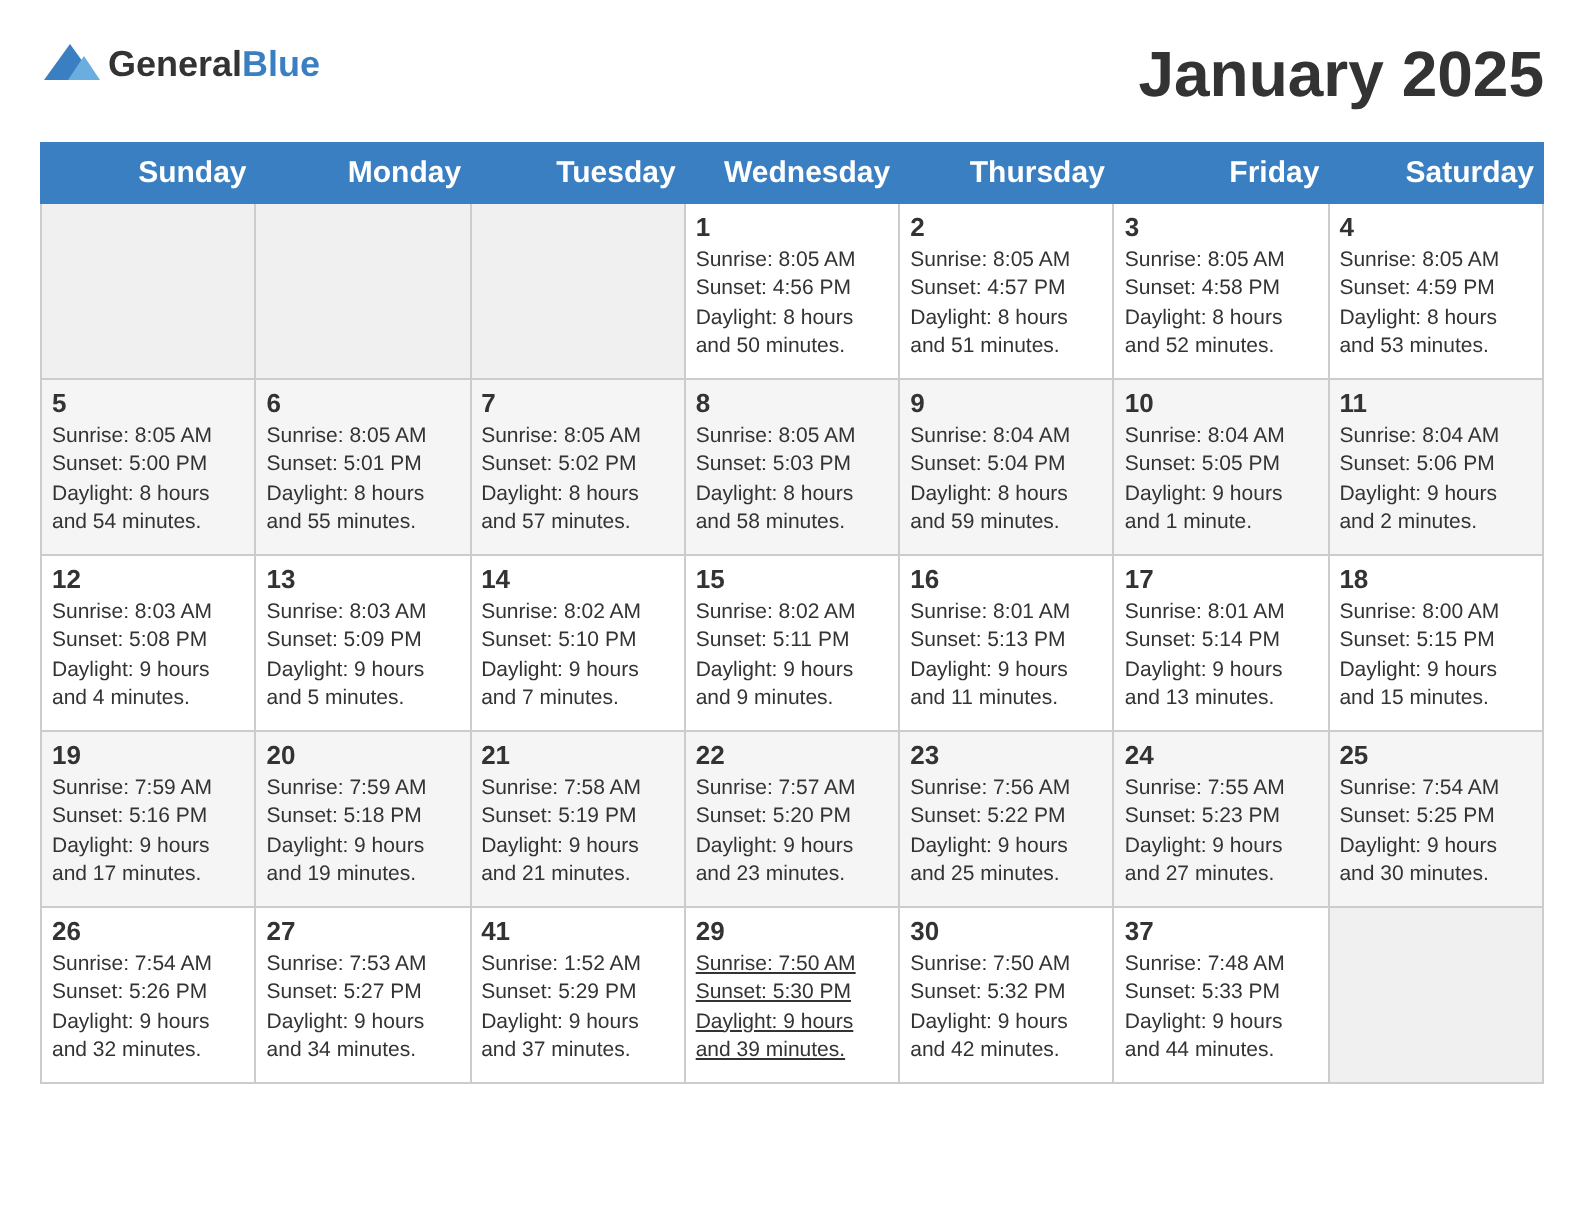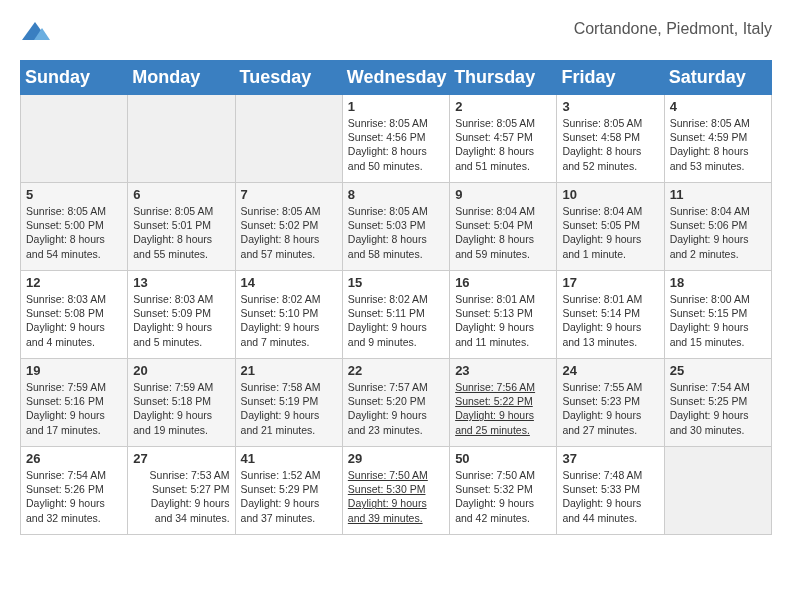--- a/index.html
+++ b/index.html
@@ -50,23 +50,23 @@
     }
     table {
       width: 100%;
       border-collapse: collapse;
       table-layout: fixed;
     }
     thead tr th {
       background-color: #3a7fc1;
       color: #fff;
       padding: 6px 4px;
-      font-size: 18px;
-      font-weight: bold;
-      text-align: left;
+      font-size: 15px;
+      font-weight: bold;
+      text-align: right;
       border: 1px solid #3a7fc1;
     }
     tbody tr td {
       border: 1px solid #ccc;
       vertical-align: top;
       padding: 4px 5px;
       height: 88px;
       width: calc(100% / 7);
     }
     .day-number {
@@ -95,23 +95,26 @@
   </style>
 </head>
 <body>
 
 <div class="header-area">
   <div class="logo">
     <svg class="logo-icon" viewBox="0 0 30 24" xmlns="http://www.w3.org/2000/svg">
       <polygon points="15,2 28,20 2,20" fill="#3a7fc1"></polygon>
       <polygon points="22,8 30,20 14,20" fill="#6aaee0"></polygon>
     </svg>
+    <div>
+      <span class="logo-text-general">General</span><span class="logo-text-blue">Blue</span>
+    </div>
   </div>
   <div class="title-area">
-    <div class="calendar-subtitle">Cortandone, Piedmont, Italy</div>
+    <div class="calendar-title">January 2025</div>
   </div>
 </div>
 
 <table>
   <thead>
     <tr>
     <th>Sunday</th>
         <th>Monday</th>
         <th>Tuesday</th>
         <th>Wednesday</th>
@@ -280,21 +283,21 @@
         </td>
         <td>
           <div class="day-number">22</div>
           <div class="day-info" style="white-space: pre-line;">Sunrise: 7:57 AM
 Sunset: 5:20 PM
 Daylight: 9 hours
 and 23 minutes.</div>
         </td>
         <td>
           <div class="day-number">23</div>
-          <div class="day-info" style="white-space: pre-line; text-decoration: underline;">Sunrise: 7:56 AM
+          <div class="day-info" style="white-space: pre-line;">Sunrise: 7:56 AM
 Sunset: 5:22 PM
 Daylight: 9 hours
 and 25 minutes.</div>
         </td>
         <td>
           <div class="day-number">24</div>
           <div class="day-info" style="white-space: pre-line;">Sunrise: 7:55 AM
 Sunset: 5:23 PM
 Daylight: 9 hours
 and 27 minutes.</div>
@@ -310,41 +313,41 @@
       <tr>
         <td>
           <div class="day-number">26</div>
           <div class="day-info" style="white-space: pre-line;">Sunrise: 7:54 AM
 Sunset: 5:26 PM
 Daylight: 9 hours
 and 32 minutes.</div>
         </td>
         <td>
           <div class="day-number">27</div>
-          <div class="day-info" style="white-space: pre-line; text-align: right;">Sunrise: 7:53 AM
+          <div class="day-info" style="white-space: pre-line;">Sunrise: 7:53 AM
 Sunset: 5:27 PM
 Daylight: 9 hours
 and 34 minutes.</div>
         </td>
         <td>
           <div class="day-number">41</div>
           <div class="day-info" style="white-space: pre-line;">Sunrise: 1:52 AM
 Sunset: 5:29 PM
 Daylight: 9 hours
 and 37 minutes.</div>
         </td>
         <td>
           <div class="day-number">29</div>
           <div class="day-info" style="white-space: pre-line; text-decoration: underline;">Sunrise: 7:50 AM
 Sunset: 5:30 PM
 Daylight: 9 hours
 and 39 minutes.</div>
         </td>
         <td>
-          <div class="day-number">50</div>
+          <div class="day-number">30</div>
           <div class="day-info" style="white-space: pre-line;">Sunrise: 7:50 AM
 Sunset: 5:32 PM
 Daylight: 9 hours
 and 42 minutes.</div>
         </td>
         <td>
           <div class="day-number">37</div>
           <div class="day-info" style="white-space: pre-line;">Sunrise: 7:48 AM
 Sunset: 5:33 PM
 Daylight: 9 hours

